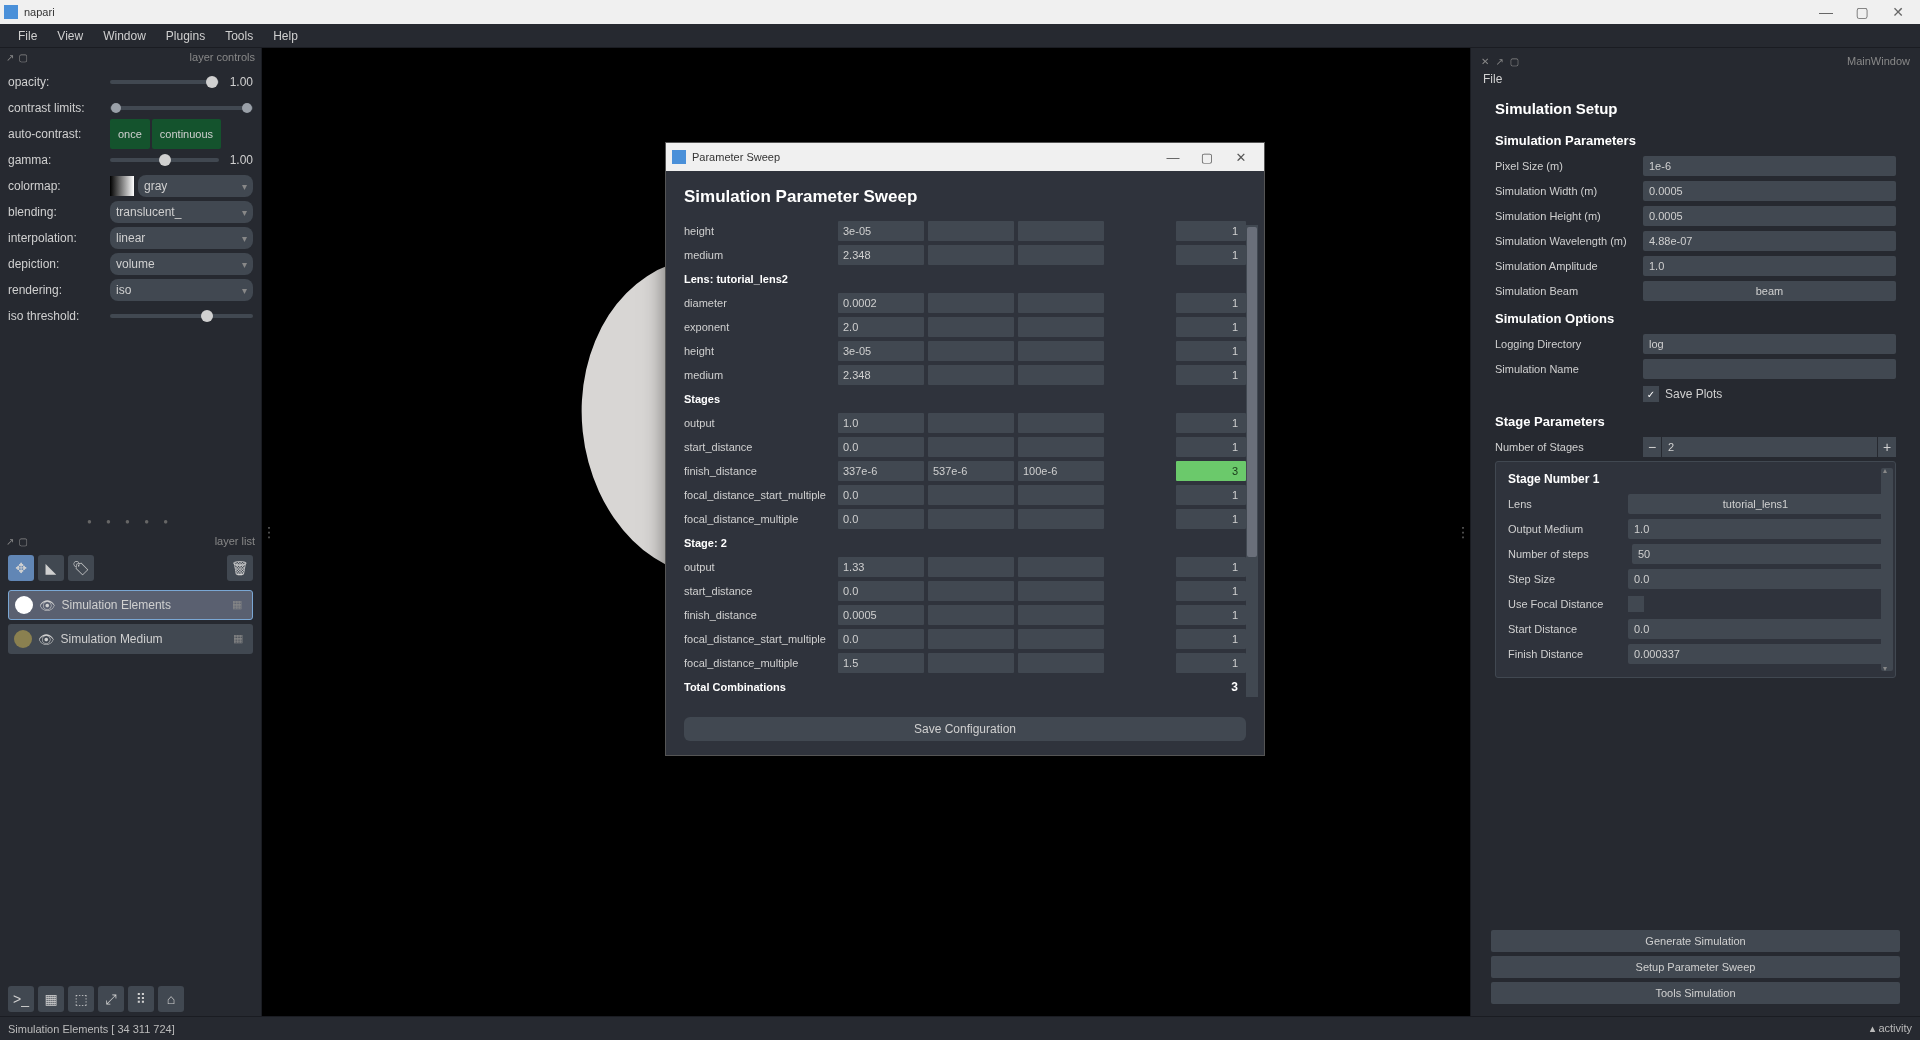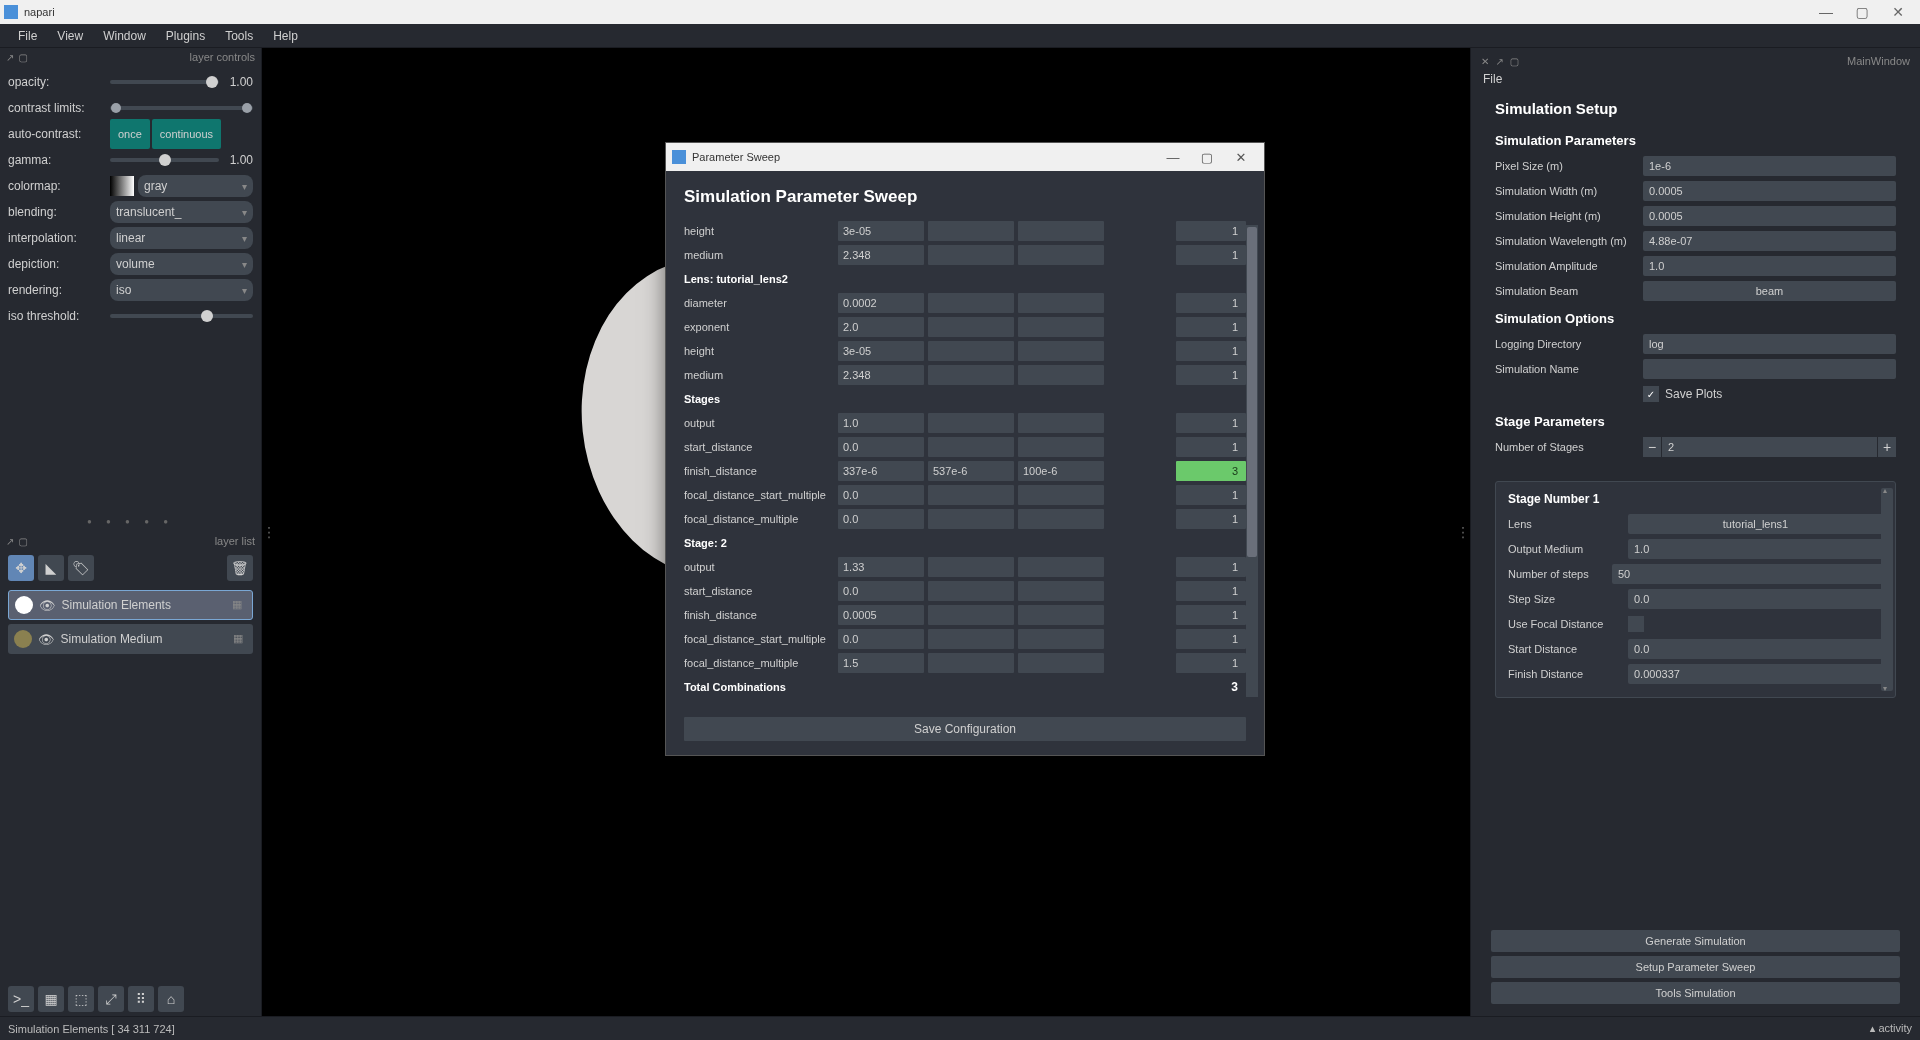--- a/index.html
+++ b/index.html
@@ -23,21 +23,21 @@
 .dock-header { height: 18px; display: flex; align-items: center; justify-content: space-between; padding: 0 6px; color: #888; font-size: 11px; }
 .dock-header .pin-icons { display: flex; gap: 4px; font-size: 10px; color: #888;}
 .layer-controls { padding: 4px 8px; }
 .ctrl-row { display: flex; align-items: center; height: 24px; margin-bottom: 2px; }
 .ctrl-row .lbl { width: 102px; color: #d0d0d0; font-size: 12px; }
 .ctrl-row .val-right { width: 34px; text-align: right; color: #d0d0d0; font-size: 12px; }
 .slider { flex: 1; height: 4px; background: #414851; border-radius: 2px; position: relative; }
 .slider .thumb { position: absolute; width: 12px; height: 12px; background: #d0d0d0; border-radius: 50%; top: -4px; transform: translateX(-50%); }
 .range-slider { flex:1; height:4px; background:#414851; border-radius:2px; position:relative; }
 .range-slider .thumb-l,.range-slider .thumb-r { position:absolute; width:10px; height:10px; background:#9aa0a8; border-radius:50%; top:-3px; transform:translateX(-50%);}
-.btn-small { background: #0f766e; padding: 9px 8px; font-size: 11px; color: #d0d0d0; margin-right: 2px; border-radius:2px;}
+.btn-small { background: #14532d; padding: 9px 8px; font-size: 11px; color: #d0d0d0; margin-right: 2px; border-radius:2px;}
 .select-box { flex: 1; background: #414851; height: 22px; display: flex; align-items: center; padding: 0 6px; color: #d0d0d0; font-size: 12px; position: relative; border-radius:8px;}
 .select-box::after { content: "▾"; position: absolute; right: 6px; color: #888; font-size: 10px; }
 .color-swatch { width: 24px; height: 20px; background: linear-gradient(to right, #000, #fff); margin-right: 4px; }
 
 .layer-tools { height: 36px; display:flex; align-items:center; padding:0 8px; gap:4px; margin-top:auto; }
 .layer-tools .tool-btn { width:26px; height:26px; background:#414851; display:flex; align-items:center; justify-content:center; border-radius:3px; color:#d0d0d0; font-size:14px;}
 .layer-tools .tool-btn.active { background:#6186b5; }
 .layer-tools .spacer { flex:1; }
 .layer-list { padding: 4px 8px; }
 .layer-item { height: 30px; background: #414851; display:flex; align-items:center; padding:0 6px; margin-bottom:4px; border-radius:3px; gap:6px;}
@@ -72,21 +72,21 @@
 .right-content h1 { font-size:15px; font-weight:600; color:#fff; margin-bottom:16px;}
 .right-content h3 { font-size:13px; font-weight:600; color:#fff; margin:8px 0 6px 0;}
 .param-row { display:flex; align-items:center; height:24px; margin-bottom:1px;}
 .param-row .plbl { width:148px; font-size:11px; color:#d0d0d0;}
 .param-row .pinput { flex:1; background:#414851; height:20px; padding:0 6px; font-size:11px; color:#d0d0d0; display:flex; align-items:center; border-radius:2px;}
 .param-row .pinput.center { justify-content:center; }
 .param-row .checkbox { width:16px; height:16px; background:#414851; display:flex; align-items:center; justify-content:center; font-size:10px; color:#fff;}
 .stepper { display:flex; align-items:center; flex:1;}
 .stepper .sbtn { width:18px; height:20px; background:#414851; display:flex; align-items:center; justify-content:center; font-size:14px; color:#d0d0d0;}
 .stepper .sval { flex:1; background:#414851; height:20px; display:flex; align-items:center; padding:0 6px; font-size:11px; margin:0 1px;}
-.stage-box { background:#2f333c; border:1px solid #414851; padding:10px 12px; border-radius:3px; margin-top:22px; position:relative;}
+.stage-box { background:#2f333c; border:1px solid #414851; padding:10px 12px; border-radius:3px; margin-top:2px; position:relative;}
 .stage-box h4 { font-size:12px; font-weight:600; color:#fff; margin-bottom:6px;}
 .stage-scroll { position:absolute; right:2px; top:6px; bottom:6px; width:12px; background:#414851; border-radius:2px;}
 .stage-scroll::after { content:"▴"; position:absolute; top:-2px; left:2px; font-size:8px; color:#888;}
 .stage-scroll::before { content:"▾"; position:absolute; bottom:-2px; left:2px; font-size:8px; color:#888;}
 .right-buttons { margin-top:auto; padding:8px 16px; display:flex; flex-direction:column; gap:4px;}
 .right-buttons .rbtn { height:22px; background:#414851; display:flex; align-items:center; justify-content:center; font-size:11px; color:#d0d0d0; border-radius:2px;}
 
 
 .statusbar { position:absolute; left:0; right:0; bottom:0; height:24px; background:#262930; display:flex; align-items:center; padding:8px 8px; font-size:11px; color:#bbb; border-top:1px solid #1a1c22;}
 .statusbar .spacer { flex:1; }
@@ -104,21 +104,21 @@
 .sweep-row { display:flex; align-items:center; height:24px; gap:4px;}
 .sweep-row .slbl { width:150px; font-size:11px; color:#d0d0d0;}
 .sweep-row .scell { width:86px; height:20px; background:#414851; font-size:11px; color:#d0d0d0; display:flex; align-items:center; padding:0 5px; border-radius:1px;}
 .sweep-row .scount { width:70px; height:20px; background:#414851; font-size:11px; color:#d0d0d0; display:flex; align-items:center; justify-content:flex-end; padding:0 8px; border-radius:1px;}
 .sweep-row .scount.green { background:#6bc96b; color:#1a3a1a; }
 .sweep-row.header-row .slbl { font-weight:600; color:#fff;}
 .sweep-row.total-row .slbl { font-weight:600; color:#fff;}
 .sweep-row.total-row .scount-plain { width:70px; text-align:right; padding:0 8px; font-weight:600; color:#fff;}
 .dialog-scroll { position:absolute; right:6px; top:54px; bottom:12px; width:12px; background:#414851; }
 .dialog-scroll .dthumb { position:absolute; left:1px; right:1px; top:2px; height:70%; background:#6a6f7a; border-radius:2px;}
-.dialog-save { margin:8px 18px 14px 18px; height:24px; background:#414851; display:flex; align-items:center; justify-content:center; font-size:12px; color:#d0d0d0; border-radius:1px;}
+.dialog-save { margin:8px 18px 14px 18px; height:24px; background:#414851; display:flex; align-items:center; justify-content:center; font-size:12px; color:#d0d0d0; border-radius:6px;}
 
 </style>
 </head>
 <body>
 
 <div class="titlebar">
   <div class="app-icon"></div>
   <span>napari</span>
   <div class="spacer"></div>
   <div class="winbtn">—</div>
@@ -354,21 +354,21 @@
               <span>tutorial_lens1</span>
             </div>
           </div>
         <div class="param-row">
             <span class="plbl" style="width:120px">Output Medium</span>
             <div class="pinput">
               <span>1.0</span>
             </div>
           </div>
         <div class="param-row">
-            <span class="plbl" style="width:104px">Number of steps</span>
+            <span class="plbl" style="width:124px">Number of steps</span>
             <div class="pinput">
               <span>50</span>
             </div>
           </div>
         <div class="param-row">
             <span class="plbl" style="width:120px">Step Size</span>
             <div class="pinput">
               <span>0.0</span>
             </div>
           </div>

